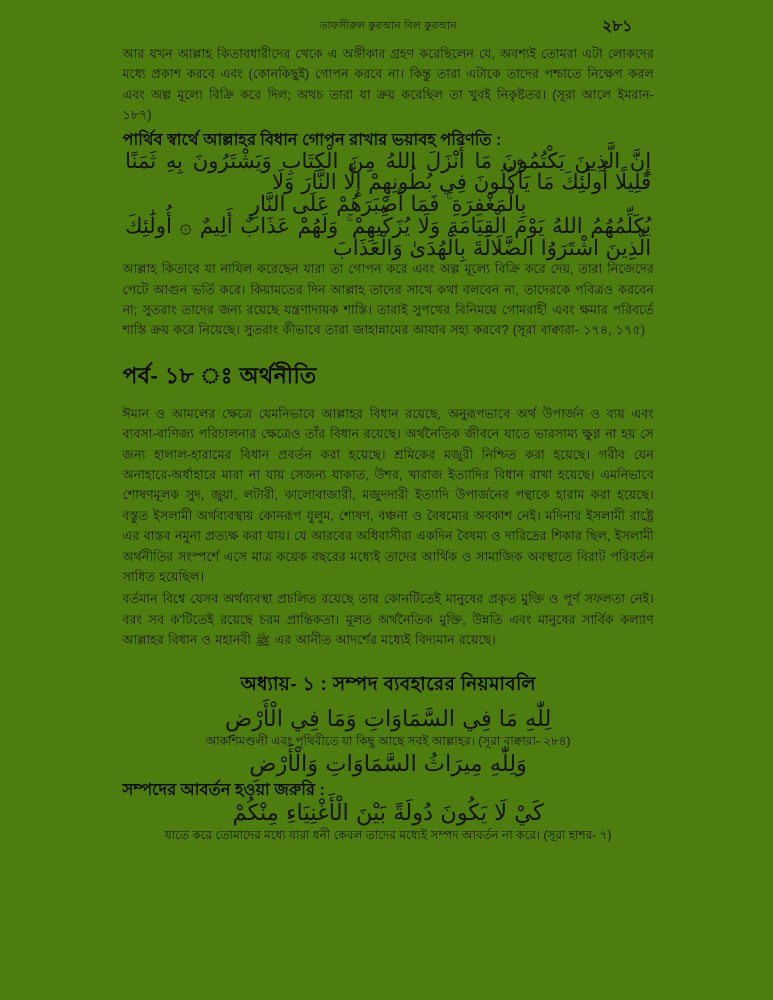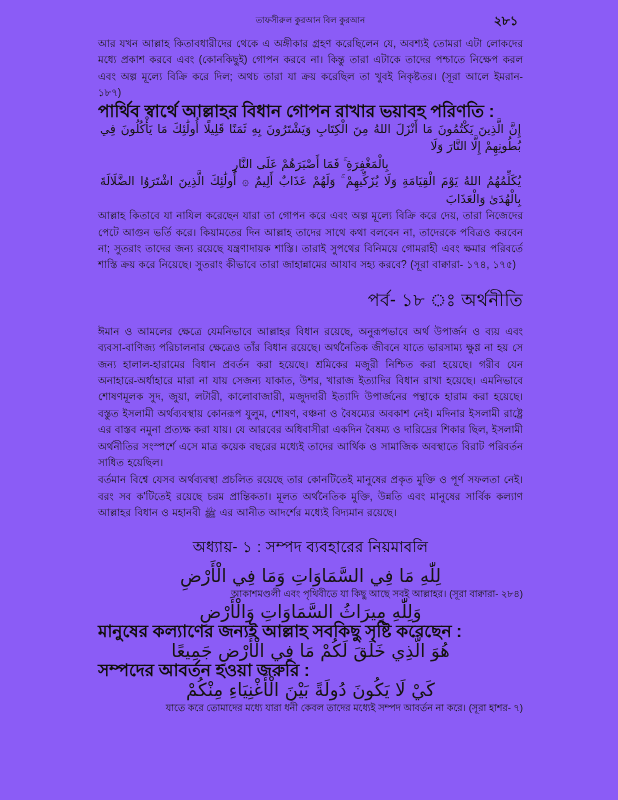--- a/index.html
+++ b/index.html
@@ -11,21 +11,21 @@
     height: 800px;
     background: #fbf8e6;
     font-family: "Liberation Sans", sans-serif;
     color: #171510;
     overflow: hidden;
   }
   .page {
     position: relative;
     width: 618px;
     height: 800px;
-    background: #8b5cf6;
+    background: #4d7c0f;
     box-sizing: border-box;
     padding: 12px 95px 0 98px;
   }
   
   .runhead {
     position: relative;
     height: 22px;
     margin-bottom: 2px;
   }
   .runhead-title {
@@ -33,90 +33,90 @@
     left: 0;
     right: 0;
     top: 2px;
     text-align: center;
     font-size: 8.5px;
     letter-spacing: 0.1px;
     color: #1a1812;
   }
   .runhead-pageno {
     position: absolute;
-    right: 5px;
+    right: 17px;
     top: 0;
     font-size: 12.5px;
     font-weight: 700;
     color: #15130e;
   }
 
   
   .para {
     font-size: 10.2px;
     line-height: 16.4px;
     text-align: justify;
     text-justify: inter-word;
     margin: 0 0 1px 0;
     color: #1a1812;
     word-spacing: 0.6px;
   }
 
   .subhead {
-    font-size: 17px;
+    font-size: 13px;
     font-weight: 700;
     line-height: 17px;
     margin: 1px 0 1px 0;
     color: #100e0a;
   }
 
   
   .arabic {
     direction: rtl;
     text-align: center;
     font-family: "DejaVu Sans", "Liberation Serif", serif;
-    font-size: 12px;
+    font-size: 17px;
     line-height: 17.5px;
     color: #16140f;
     margin: 1px 0 0 0;
     letter-spacing: 0.2px;
   }
   .arabic.big {
     font-size: 18px;
     line-height: 20px;
   }
   .arabic.blockquote {
     text-align: justify;
     direction: rtl;
     padding: 0 2px;
   }
   .arabic-line { display: block; }
   .arabic-line.center { text-align: center; }
 
   .translation {
     font-size: 9.6px;
     line-height: 15px;
-    text-align: right;
+    text-align: center;
     margin: 0 0 1px 0;
     color: #1a1812;
   }
 
   
   .part-heading {
-    text-align: right;
+    text-align: left;
     font-size: 17.5px;
-    font-weight: 400;
+    font-weight: 700;
     letter-spacing: 0.4px;
     margin: 13px 0 8px 0;
     color: #0d0b08;
   }
   .chapter-heading {
     text-align: center;
     font-size: 15px;
-    font-weight: 400;
+    font-weight: 700;
     letter-spacing: 0.3px;
     margin: 13px 0 6px 0;
     color: #0d0b08;
   }
   .pbuh {
     font-family: "DejaVu Sans", sans-serif;
     font-size: 10px;
     display: inline-block;
     transform: translateY(1px);
   }
@@ -148,20 +148,18 @@
   <p class="para">ঈমান ও আমলের ক্ষেত্রে যেমনিভাবে আল্লাহর বিধান রয়েছে, অনুরূপভাবে অর্থ উপার্জন ও ব্যয় এবং ব্যবসা-বাণিজ্য পরিচালনার ক্ষেত্রেও তাঁর বিধান রয়েছে। অর্থনৈতিক জীবনে যাতে ভারসাম্য ক্ষুণ্ণ না হয় সে জন্য হালাল-হারামের বিধান প্রবর্তন করা হয়েছে। শ্রমিকের মজুরী নিশ্চিত করা হয়েছে। গরীব যেন অনাহারে-অর্ধাহারে মারা না যায় সেজন্য যাকাত, উশর, খারাজ ইত্যাদির বিধান রাখা হয়েছে। এমনিভাবে শোষণমূলক সুদ, জুয়া, লটারী, কালোবাজারী, মজুদদারী ইত্যাদি উপার্জনের পন্থাকে হারাম করা হয়েছে। বস্তুত ইসলামী অর্থব্যবস্থায় কোনরূপ যুলুম, শোষণ, বঞ্চনা ও বৈষম্যের অবকাশ নেই। মদিনার ইসলামী রাষ্ট্রে এর বাস্তব নমুনা প্রত্যক্ষ করা যায়। যে আরবের অধিবাসীরা একদিন বৈষম্য ও দারিদ্রের শিকার ছিল, ইসলামী অর্থনীতির সংস্পর্শে এসে মাত্র কয়েক বছরের মধ্যেই তাদের আর্থিক ও সামাজিক অবস্থাতে বিরাট পরিবর্তন সাধিত হয়েছিল।</p>
   <p class="para"><span>বর্তমান বিশ্বে যেসব অর্থব্যবস্থা প্রচলিত রয়েছে তার কোনটিতেই মানুষের প্রকৃত মুক্তি ও পূর্ণ সফলতা নেই। বরং সব ক'টিতেই রয়েছে চরম প্রান্তিকতা। মূলত অর্থনৈতিক মুক্তি, উন্নতি এবং মানুষের সার্বিক কল্যাণ আল্লাহর বিধান ও মহানবী </span><span class="pbuh">ﷺ</span><span> এর আনীত আদর্শের মধ্যেই বিদ্যমান রয়েছে।</span></p>
 
   <h2 class="chapter-heading">অধ্যায়- ১ :  সম্পদ ব্যবহারের নিয়মাবলি</h2>
 
   <div class="arabic big">لِلّٰهِ مَا فِي السَّمَاوَاتِ وَمَا فِي الْأَرْضِ</div>
   <p class="translation">আকাশমণ্ডলী এবং পৃথিবীতে যা কিছু আছে সবই আল্লাহর। (সূরা বাক্বারা- ২৮৪)</p>
 
   <div class="arabic big">وَلِلّٰهِ مِيرَاثُ السَّمَاوَاتِ وَالْأَرْضِ</div>
 
-  <h3 class="subhead">মানুষের কল্যাণের জন্যই আল্লাহ সবকিছু সৃষ্টি করেছেন :</h3>
-  <div class="arabic big">هُوَ الَّذِي خَلَقَ لَكُمْ مَا فِي الْأَرْضِ جَمِيعًا</div>
 
   <h3 class="subhead">সম্পদের আবর্তন হওয়া জরুরি :</h3>
   <div class="arabic big">كَيْ لَا يَكُونَ دُولَةً بَيْنَ الْأَغْنِيَاءِ مِنْكُمْ</div>
   <p class="translation">যাতে করে তোমাদের মধ্যে যারা ধনী কেবল তাদের মধ্যেই সম্পদ আবর্তন না করে। (সূরা হাশর- ৭)</p>
 
 </div>
 
 </body></html>

